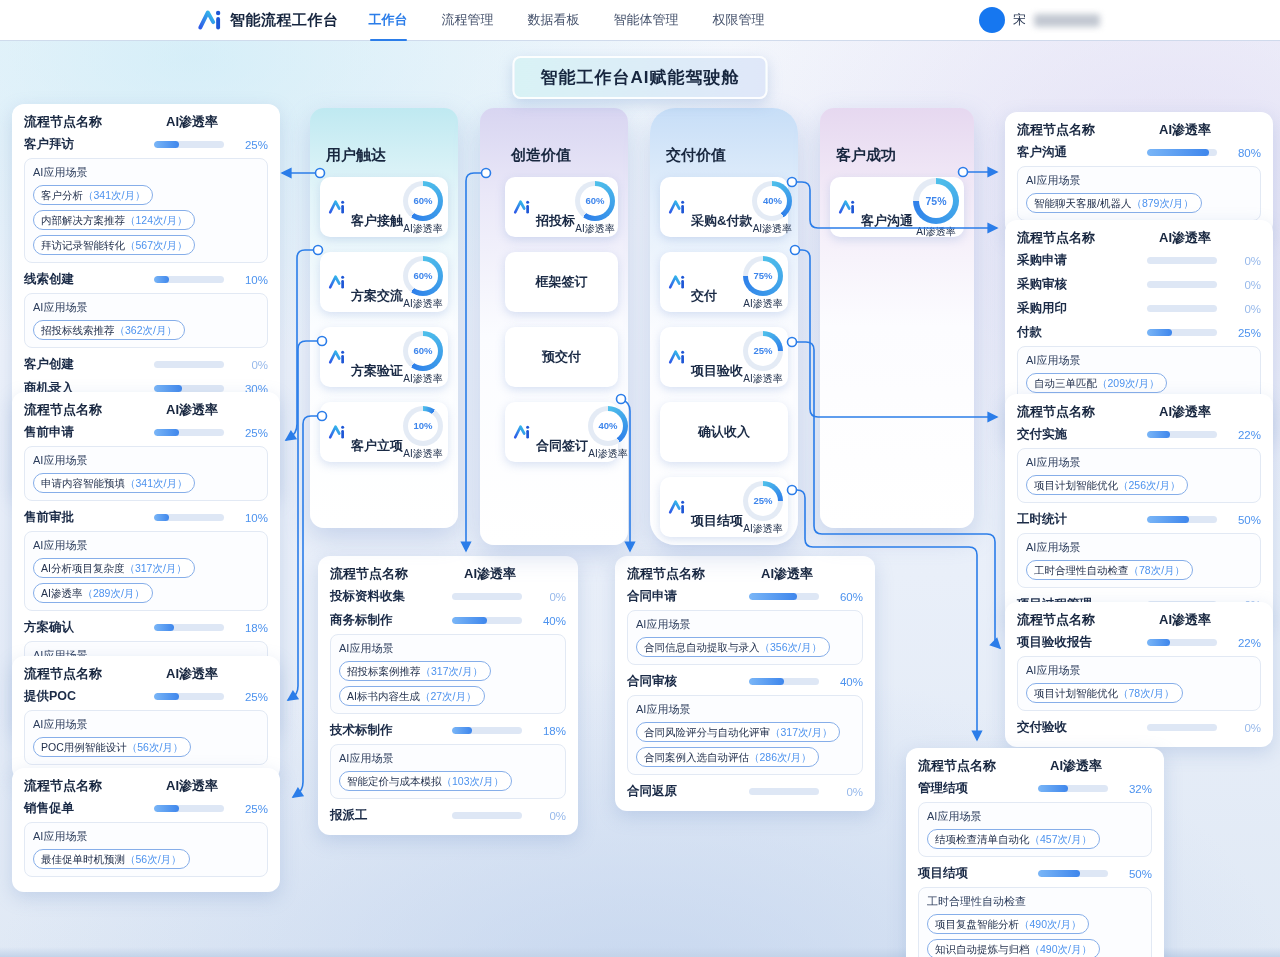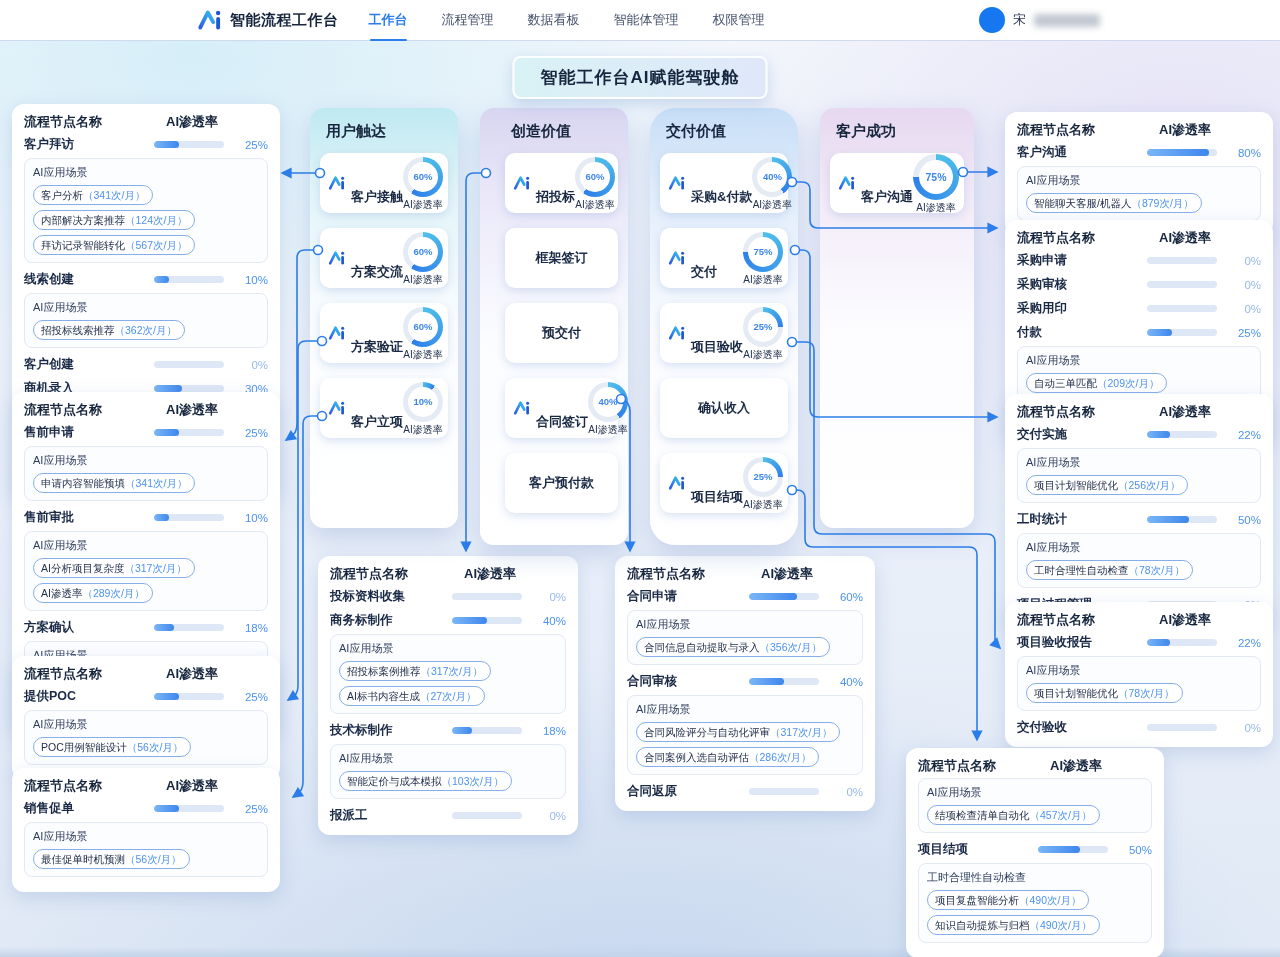--- a/index.html
+++ b/index.html
@@ -51,21 +51,21 @@
   .pill i{font-style:normal;font-size:10.5px;line-height:15px;}
   .pill-n{color:#23314D;}
   .pill-c{color:#4C92EE;}
   
   .stage{position:absolute;z-index:1;border-radius:14px;box-sizing:border-box;padding:13px 8px 0;
     box-shadow:0 10px 26px rgba(120,150,205,.32);}
   .stage.cyan{background:linear-gradient(180deg,#BFE9F1 0%,#E3F5F9 20%,#FBFDFF 52%,#FFFFFF 100%);}
   .stage.purple{background:linear-gradient(180deg,#D8D5F1 0%,#EAE8F8 20%,#FBFCFF 52%,#FFFFFF 100%);padding-left:23px;}
   .stage.blue{background:linear-gradient(180deg,#C7DEF7 0%,#E2EEFB 20%,#FBFCFF 52%,#FFFFFF 100%);border-radius:25px;}
   .stage.pink{background:linear-gradient(180deg,#E6D8F0 0%,#F2EAF7 20%,#FCFCFF 52%,#FFFFFF 100%);}
-  .stage-title{font-size:15px;font-weight:bold;color:#18273F;padding:1px 8px 12px;white-space:nowrap;}
+  .stage-title{font-size:15px;font-weight:bold;color:#18273F;padding:1px 8px 12px;white-space:nowrap;margin-top:24px;}
   .scard{position:relative;background:#fff;border-radius:10px;box-shadow:0 3px 10px rgba(130,160,215,.3);
     height:60px;margin:0 2px 15px;display:flex;align-items:center;padding:0 5px 0 8px;cursor:pointer;}
   .scard.plain{justify-content:center;padding:0;}
   .scard-name{font-size:13px;font-weight:bold;color:#1A2A45;margin-left:5px;white-space:nowrap;margin-top:28px;}
   .scard.plain .scard-name{margin:0;}
   .ai-ic{width:18px;height:18px;flex:none;display:flex;}
   .dwrap{margin-left:auto;display:flex;flex-direction:column;align-items:center;padding-top:2px;flex:none;}
   .donut{--p:50;width:40px;height:40px;border-radius:50%;display:flex;align-items:center;justify-content:center;
     background:conic-gradient(#4FC0EA 0%,#2E7FEA calc(var(--p)*1%),#E4EBF5 0);}
   .donut.big{width:46px;height:46px;}
@@ -571,20 +571,27 @@
           <span class="n-fill" style="width: 0%;"></span>
         </span>
         <span class="n-pct dim">0%</span>
       </div>
     </section>
     <section class="panel" style="left: 906px; top: 748px; width: 258px;">
       <div class="p-head">
         <span class="ph-n">流程节点名称</span>
         <span class="ph-a">AI渗透率</span>
       </div>
+      <div class="n-row">
+        <span class="n-name">管理结项</span>
+        <span class="n-bar">
+          <span class="n-fill" style="width: 42.4%;"></span>
+        </span>
+        <span class="n-pct">32%</span>
+      </div>
       <div class="sc-box">
         <div class="sc-head">AI应用场景</div>
         <div class="sc-tags">
           <span class="pill">
             <i class="pill-n">结项检查清单自动化</i>
             <i class="pill-c">（457次/月）</i>
           </span>
         </div>
       </div>
       <div class="n-row">
@@ -707,23 +714,20 @@
             <circle cx="19.5" cy="5.5" r="2" fill="#1E57D6"></circle>
           </svg>
         </span>
         <span class="scard-name">合同签订</span>
         <div class="dwrap">
           <div class="donut" style="--p: 40;">
             <div class="d-in">40%</div>
           </div>
           <div class="d-lab">AI渗透率</div>
         </div>
-      </div>
-      <div class="scard plain">
-        <span class="scard-name">客户预付款</span>
       </div>
     </section>
     <section class="stage blue" style="left: 650px; top: 108px; width: 148px; height: 437px;">
       <div class="stage-title">交付价值</div>
       <div class="scard">
         <span class="ai-ic">
           <svg width="18" height="18" viewBox="0 0 24 24">
             <path d="M3 19 L10 5 L15 14" fill="none" stroke="url(#lg1)" stroke-width="3.6" stroke-linecap="round" stroke-linejoin="round"></path>
             <line x1="19.5" y1="11" x2="19.5" y2="19" stroke="#1E57D6" stroke-width="3.6" stroke-linecap="round"></line>
             <circle cx="19.5" cy="5.5" r="2" fill="#1E57D6"></circle>

